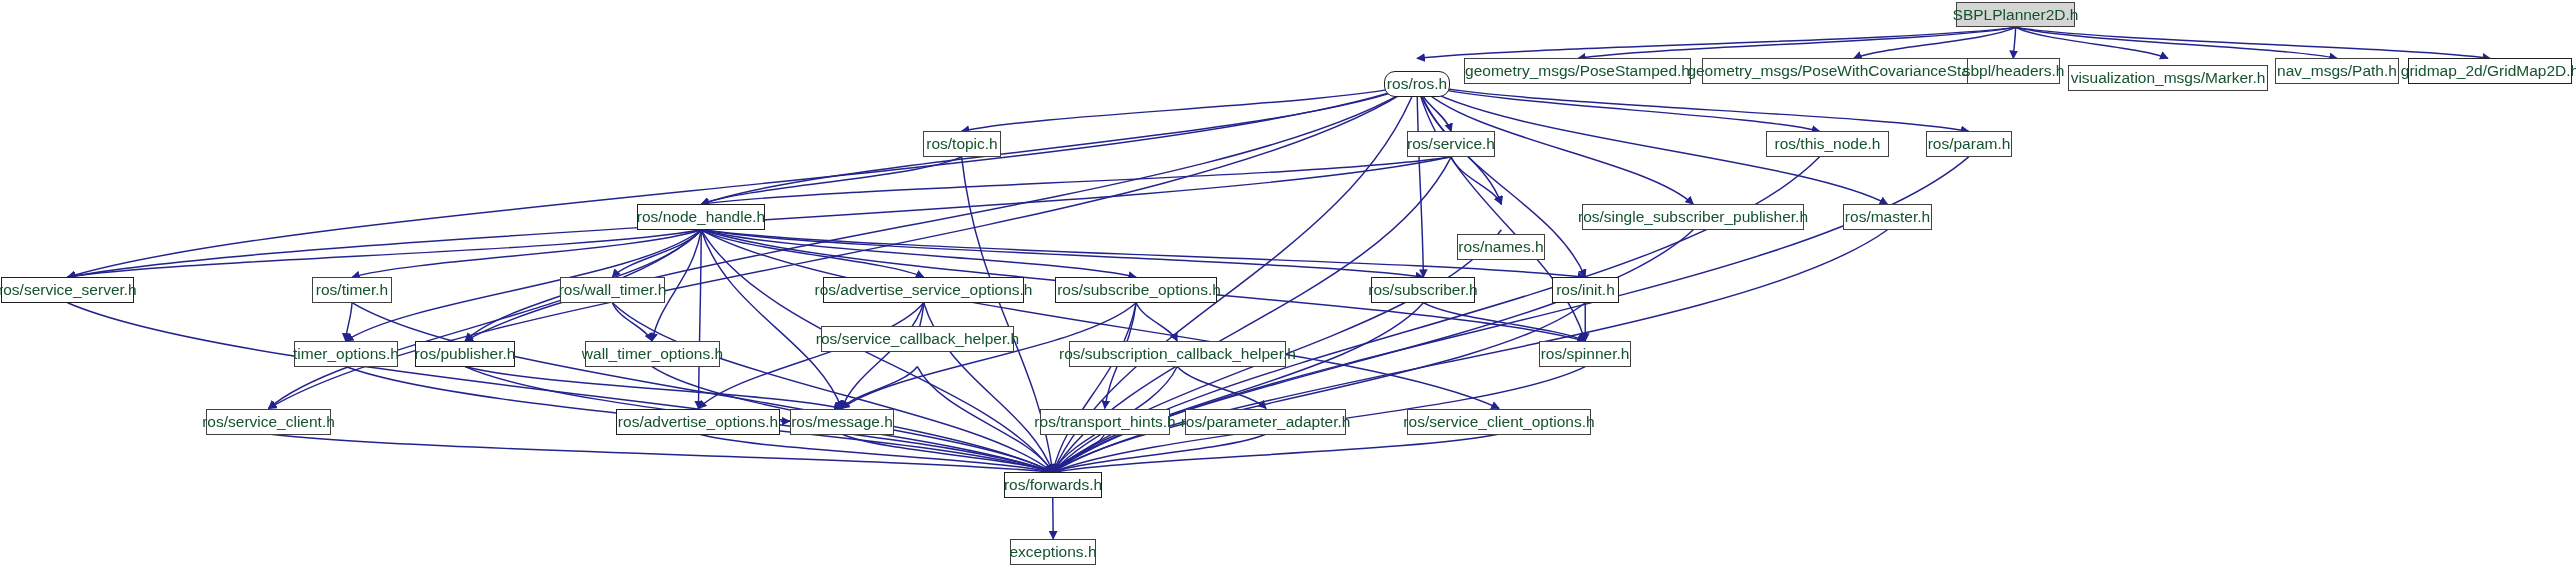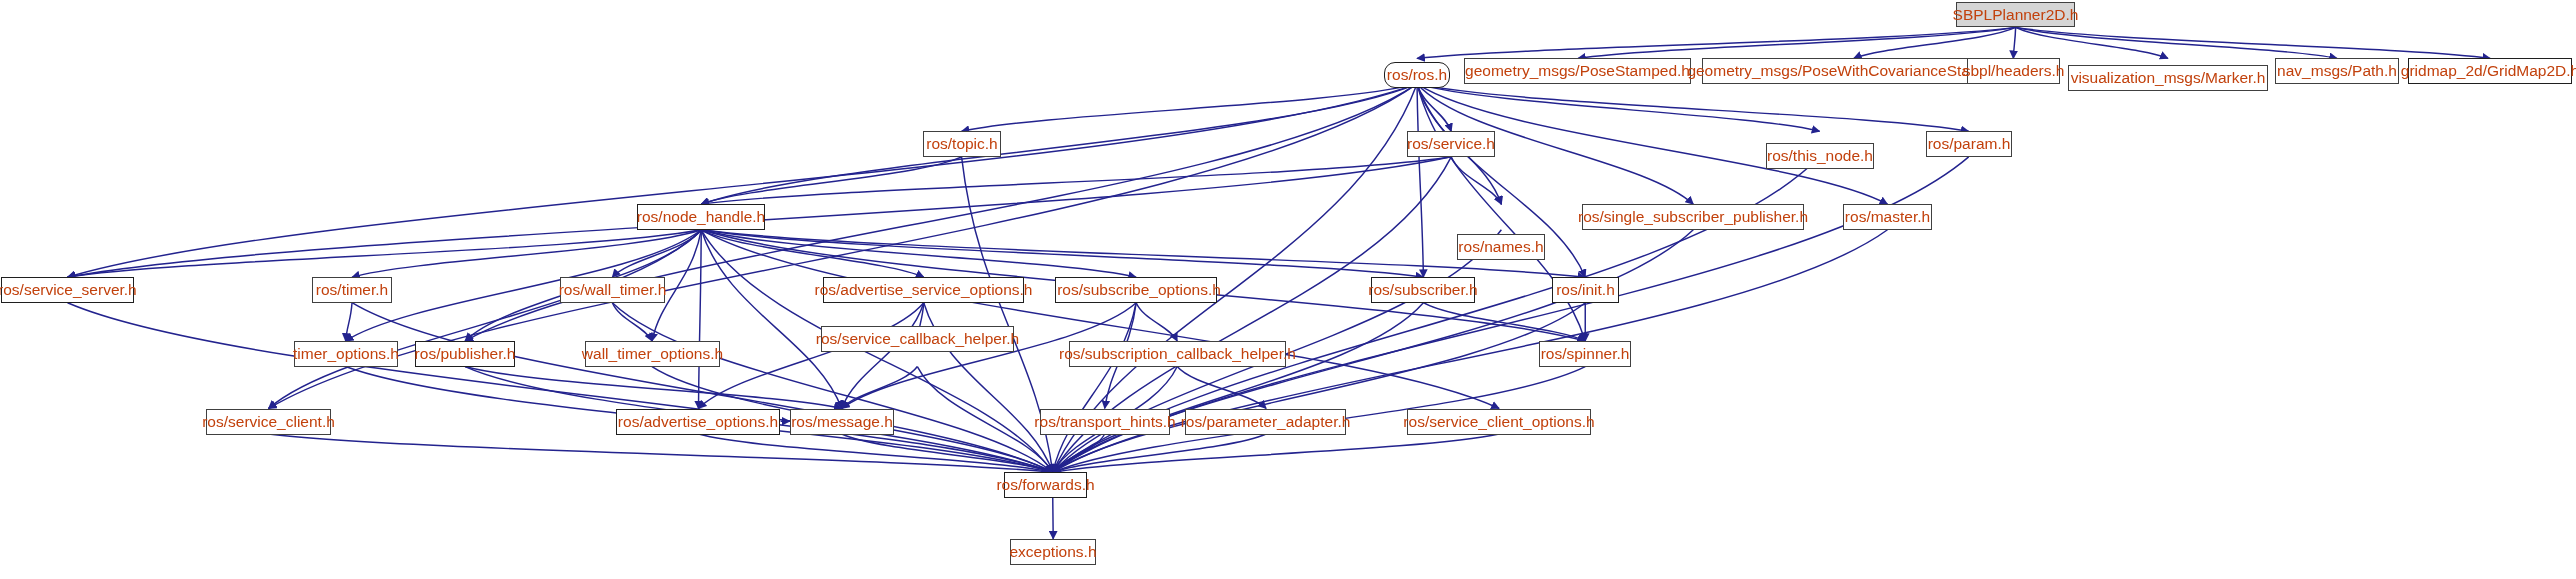--- a/index.html
+++ b/index.html
@@ -10,21 +10,21 @@
     background:#ffffff;
     font-family:"Liberation Sans", sans-serif;
     overflow:hidden;
   }
   #edges{position:absolute;left:0;top:0;width:2576px;height:579px;}
   .node{
     position:absolute;
     box-sizing:border-box;
     background:#ffffff;
     border:0.9px solid #404040;
-    color:#c2410c;
+    color:#14532d;
     font-size:15.5px;
     line-height:1;
     white-space:nowrap;
     display:flex;
     align-items:center;
     justify-content:center;
     height:25.5px;
     z-index:5;
   }
   .node.root{
@@ -128,21 +128,21 @@
         <path d="M 1211.5 476 C 1201.24 494.9, 1164.76 502.04, 1154.5 518" fill="none" stroke="#23238e" stroke-width="1.6" marker-end="url(#arrow)"></path>
         <path d="M 1388.5 476 C 1346.38 494.9, 1196.62 502.04, 1154.5 518" fill="none" stroke="#23238e" stroke-width="1.6" marker-end="url(#arrow)"></path>
         <path d="M 1644 476 C 1555.89 494.9, 1242.6100000000001 502.04, 1154.5 518" fill="none" stroke="#23238e" stroke-width="1.6" marker-end="url(#arrow)"></path>
         <path d="M 1154.5 546 C 1154.59 566.25, 1154.91 573.9, 1155 591" fill="none" stroke="#23238e" stroke-width="1.6" marker-end="url(#arrow)"></path>
       </g>
   </svg>
   <div id="nodes-layer">
       <div class="node root" style="left: 1956px; top: 1.8px; width: 119px;">
         <span>SBPLPlanner2D.h</span>
       </div>
-      <div class="node thick" style="left: 1384px; top: 62px; width: 66px; border-radius: 11px;">
+      <div class="node thick" style="left: 1384px; top: 71px; width: 66px; border-radius: 11px;">
         <span>ros/ros.h</span>
       </div>
       <div class="node" style="left: 1464px; top: 58px; width: 227px;">
         <span>geometry_msgs/PoseStamped.h</span>
       </div>
       <div class="node" style="left: 1702px; top: 58px; width: 305px;">
         <span>geometry_msgs/PoseWithCovarianceStamped.h</span>
       </div>
       <div class="node" style="left: 1967px; top: 58px; width: 93px;">
         <span>sbpl/headers.h</span>
@@ -155,21 +155,21 @@
       </div>
       <div class="node thick" style="left: 2408px; top: 58px; width: 164px;">
         <span>gridmap_2d/GridMap2D.h</span>
       </div>
       <div class="node" style="left: 923px; top: 131px; width: 78px;">
         <span>ros/topic.h</span>
       </div>
       <div class="node" style="left: 1407px; top: 131px; width: 88px;">
         <span>ros/service.h</span>
       </div>
-      <div class="node" style="left: 1766px; top: 131px; width: 108px; margin-top: 12px;">
+      <div class="node" style="left: 1766px; top: 131px; width: 123px;">
         <span>ros/this_node.h</span>
       </div>
       <div class="node" style="left: 1926px; top: 131px; width: 86px;">
         <span>ros/param.h</span>
       </div>
       <div class="node thick" style="left: 637px; top: 204px; width: 128px;">
         <span>ros/node_handle.h</span>
       </div>
       <div class="node" style="left: 1457px; top: 204px; width: 88px; margin-top: 30px;">
         <span>ros/names.h</span>
@@ -230,21 +230,21 @@
       </div>
       <div class="node" style="left: 1040px; top: 409px; width: 130px;">
         <span>ros/transport_hints.h</span>
       </div>
       <div class="node" style="left: 1185px; top: 409px; width: 161px;">
         <span>ros/parameter_adapter.h</span>
       </div>
       <div class="node" style="left: 1407px; top: 409px; width: 184px;">
         <span>ros/service_client_options.h</span>
       </div>
-      <div class="node thick" style="left: 1004px; top: 472px; width: 83px;">
+      <div class="node thick" style="left: 1004px; top: 472px; width: 98px;">
         <span>ros/forwards.h</span>
       </div>
       <div class="node" style="left: 1010px; top: 539px; width: 86px;">
         <span>exceptions.h</span>
       </div>
     </div>
 </div>
 
 
 </body></html>

